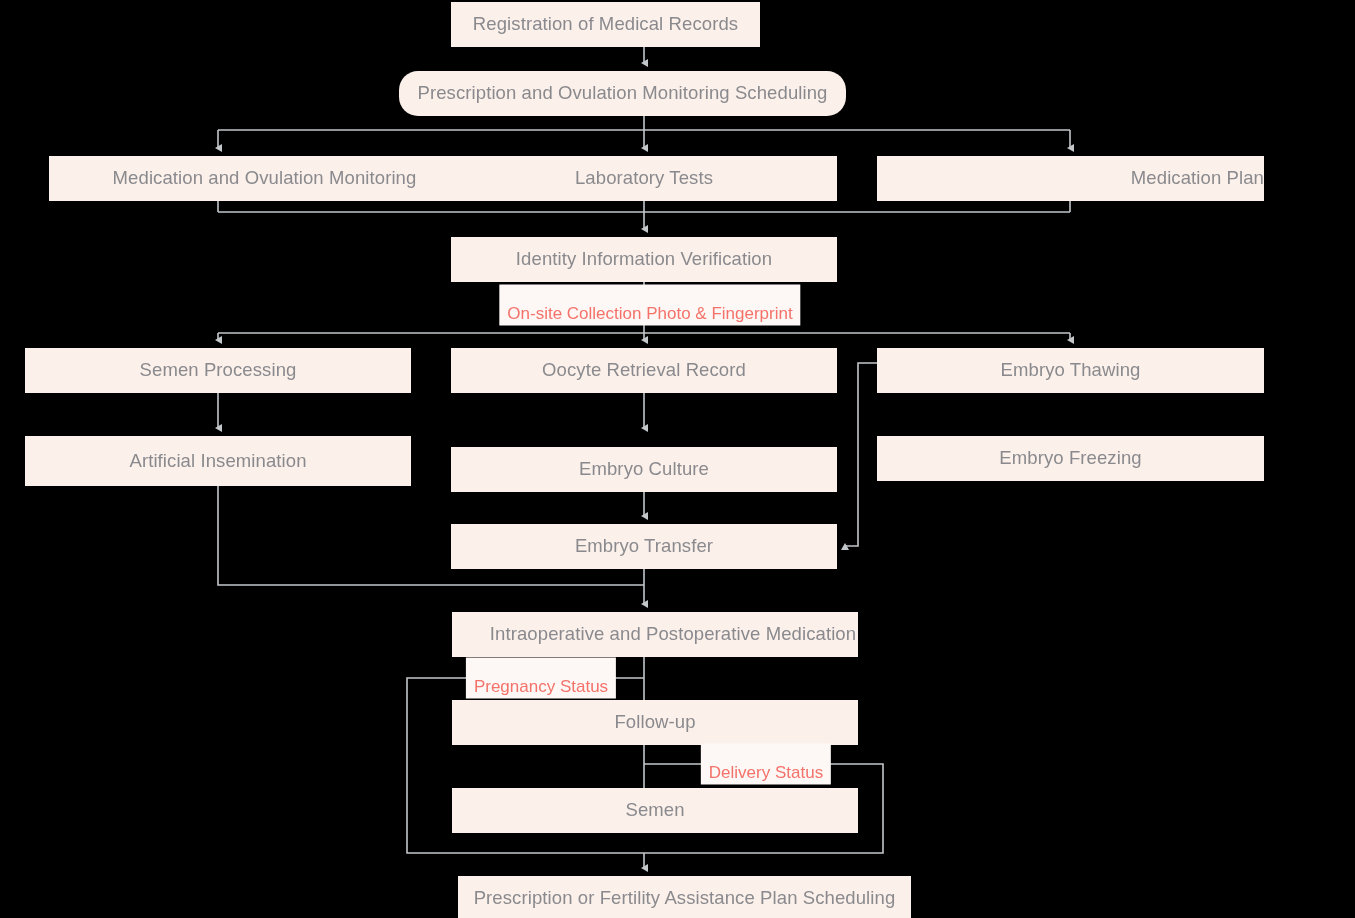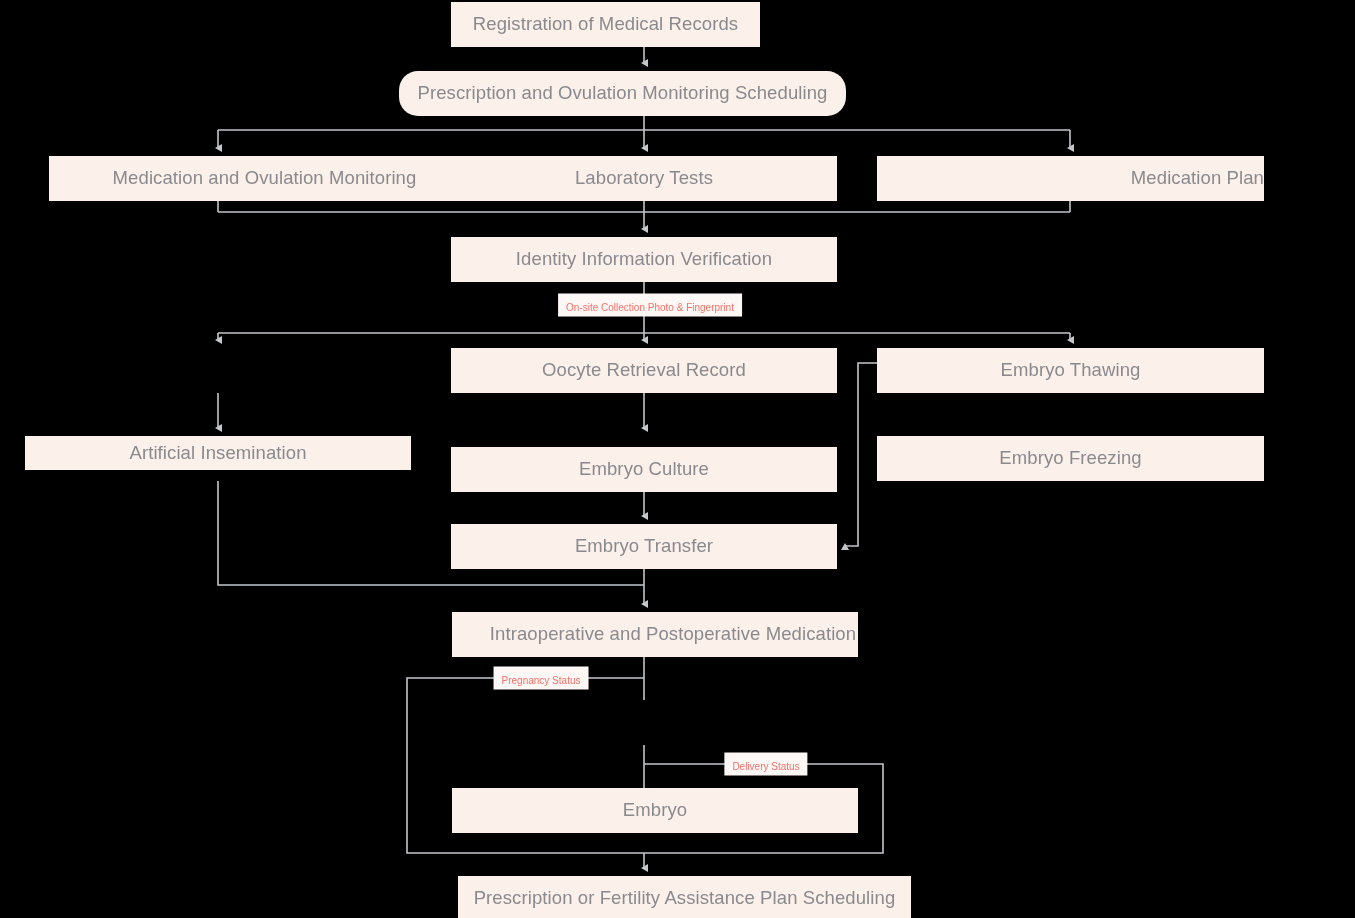--- a/index.html
+++ b/index.html
@@ -35,23 +35,23 @@
     font-weight: 400;
     letter-spacing: 0.1px;
     white-space: nowrap;
     box-sizing: border-box;
     line-height: 1;
   }
   .edge-label {
     position: absolute;
     background: #FDF8F6;
     color: #F4726A;
-    font-size: 10px;
+    font-size: 17px;
     font-weight: 400;
-    padding: 9px 8px 4px 8px;
+    padding: 20px 8px 4px 8px;
     white-space: nowrap;
     box-sizing: border-box;
     line-height: 1;
     display: flex;
     align-items: center;
     justify-content: center;
     transform: translate(-50%, -50%);
   }
 </style>
 </head>
@@ -131,52 +131,58 @@
   </div>
 
   <div class="node" style="left:877px; top:156px; width:387px; height:45px;justify-content:flex-end;">
     <span>Medication Plan</span>
   </div>
 
   <div class="node" style="left:451px; top:237px; width:386px; height:45px;">
     <span>Identity Information Verification</span>
   </div>
 
+  <div class="node" style="left:25px; top:348px; width:386px; height:45px;">
+    <span>Semen Processing</span>
+  </div>
 
   <div class="node" style="left:451px; top:348px; width:386px; height:45px;">
     <span>Oocyte Retrieval Record</span>
   </div>
 
   <div class="node" style="left:877px; top:348px; width:387px; height:45px;">
     <span>Embryo Thawing</span>
   </div>
 
-  <div class="node" style="left:25px; top:436px; width:386px; height:34px;">
+  <div class="node" style="left:25px; top:436px; width:386px; height:50px;">
     <span>Artificial Insemination</span>
   </div>
 
   <div class="node" style="left:451px; top:447px; width:386px; height:45px;">
     <span>Embryo Culture</span>
   </div>
 
   <div class="node" style="left:877px; top:436px; width:387px; height:45px;">
     <span>Embryo Freezing</span>
   </div>
 
   <div class="node" style="left:451px; top:524px; width:386px; height:45px;">
     <span>Embryo Transfer</span>
   </div>
 
   <div class="node" style="left:452px; top:612px; width:406px; height:45px;padding-left:36px;">
     <span>Intraoperative and Postoperative Medication</span>
   </div>
 
+  <div class="node" style="left:452px; top:700px; width:406px; height:45px;">
+    <span>Follow-up</span>
+  </div>
 
   <div class="node" style="left:452px; top:788px; width:406px; height:45px;">
-    <span>Embryo</span>
+    <span>Semen</span>
   </div>
 
   <div class="node" style="left:458px; top:876px; width:453px; height:45px;">
     <span>Prescription or Fertility Assistance Plan Scheduling</span>
   </div>
 
   <div class="edge-label" style="left:650px; top:305px;">
     <span>On-site Collection Photo &amp; Fingerprint</span>
   </div>
 

